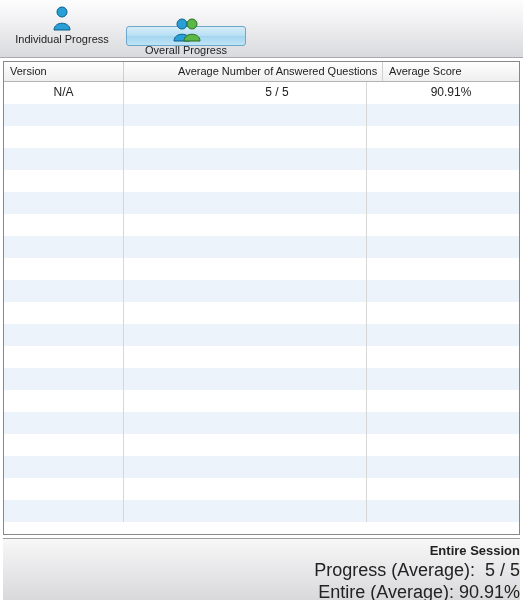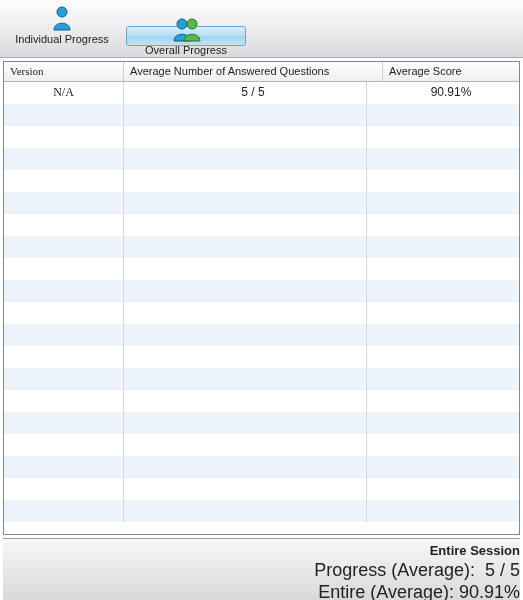--- a/index.html
+++ b/index.html
@@ -56,22 +56,22 @@
       font-size: 11px;
       color: #222;
     }
     .th {
       padding: 3px 4px 0 6px;
       border-right: 1px solid #cfcfcf;
       text-align: left;
       overflow: hidden;
       white-space: nowrap;
     }
-    .col-version { width: 120px; flex: 0 0 120px; font-family: Liberation Serif, serif; }
-    .col-avg { flex: 1; }
+    .col-version { width: 120px; flex: 0 0 120px; }
+    .col-avg { flex: 1; margin-left: 48px; }
     .col-score { width: 136px; flex: 0 0 136px; border-right: none; }
     .tbody { flex:1; overflow:hidden; }
     .row {
       display: flex;
       height: 22px;
       line-height: 21px;
       font-size: 12px;
       color: #222;
       gap: 16px;
     }

